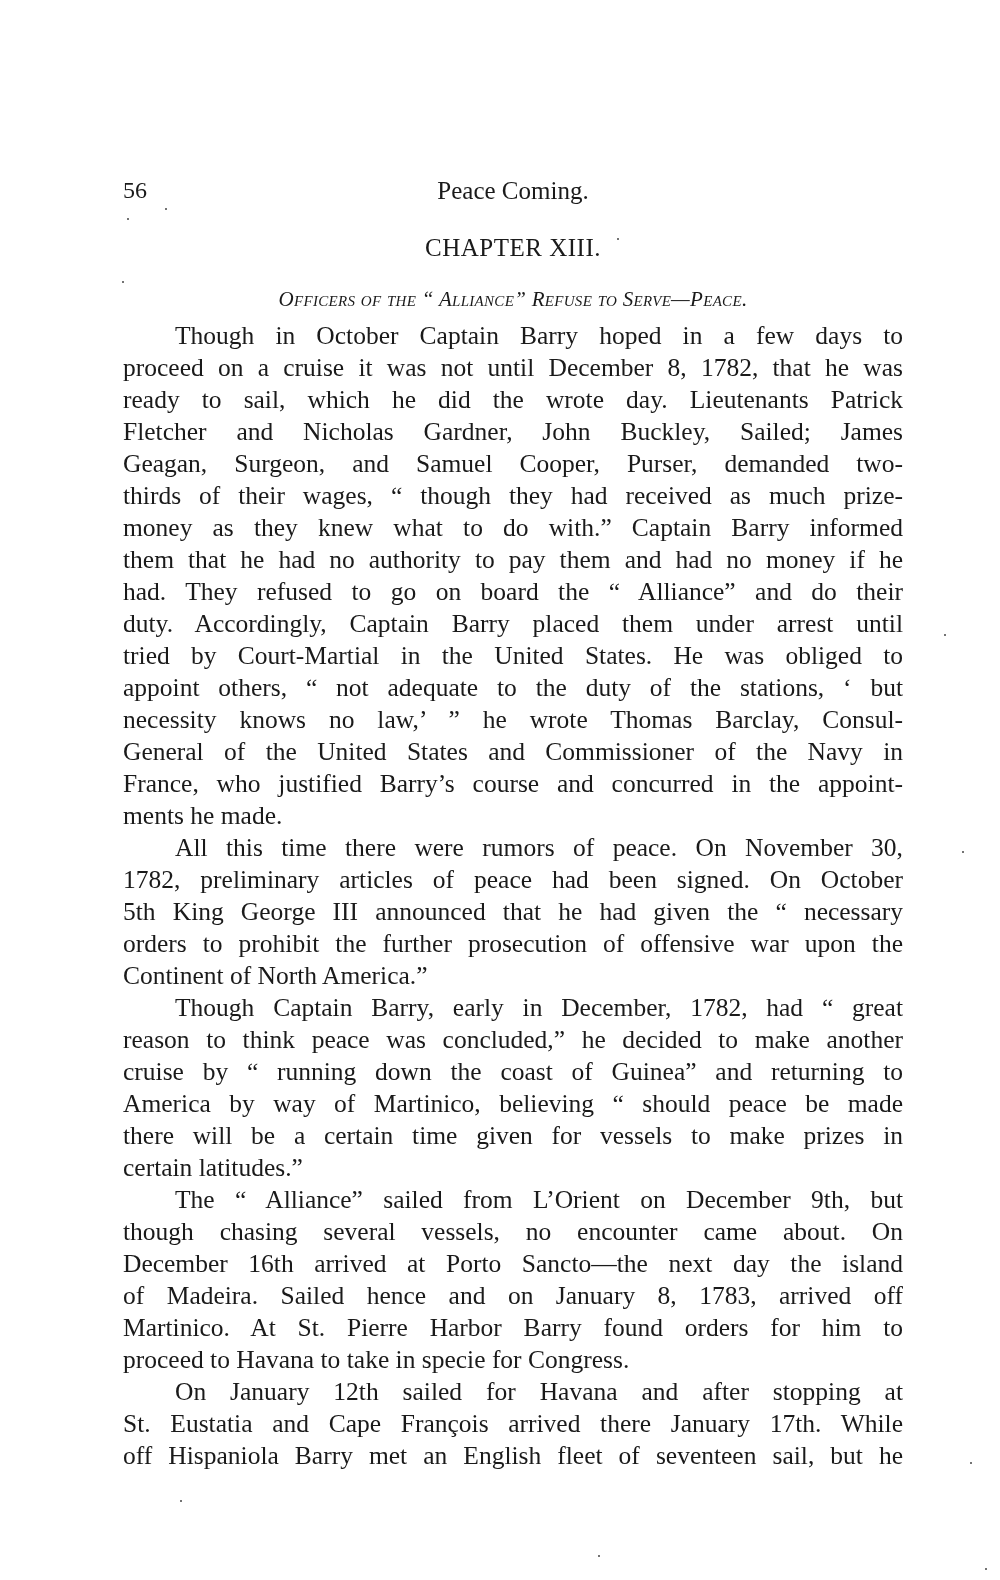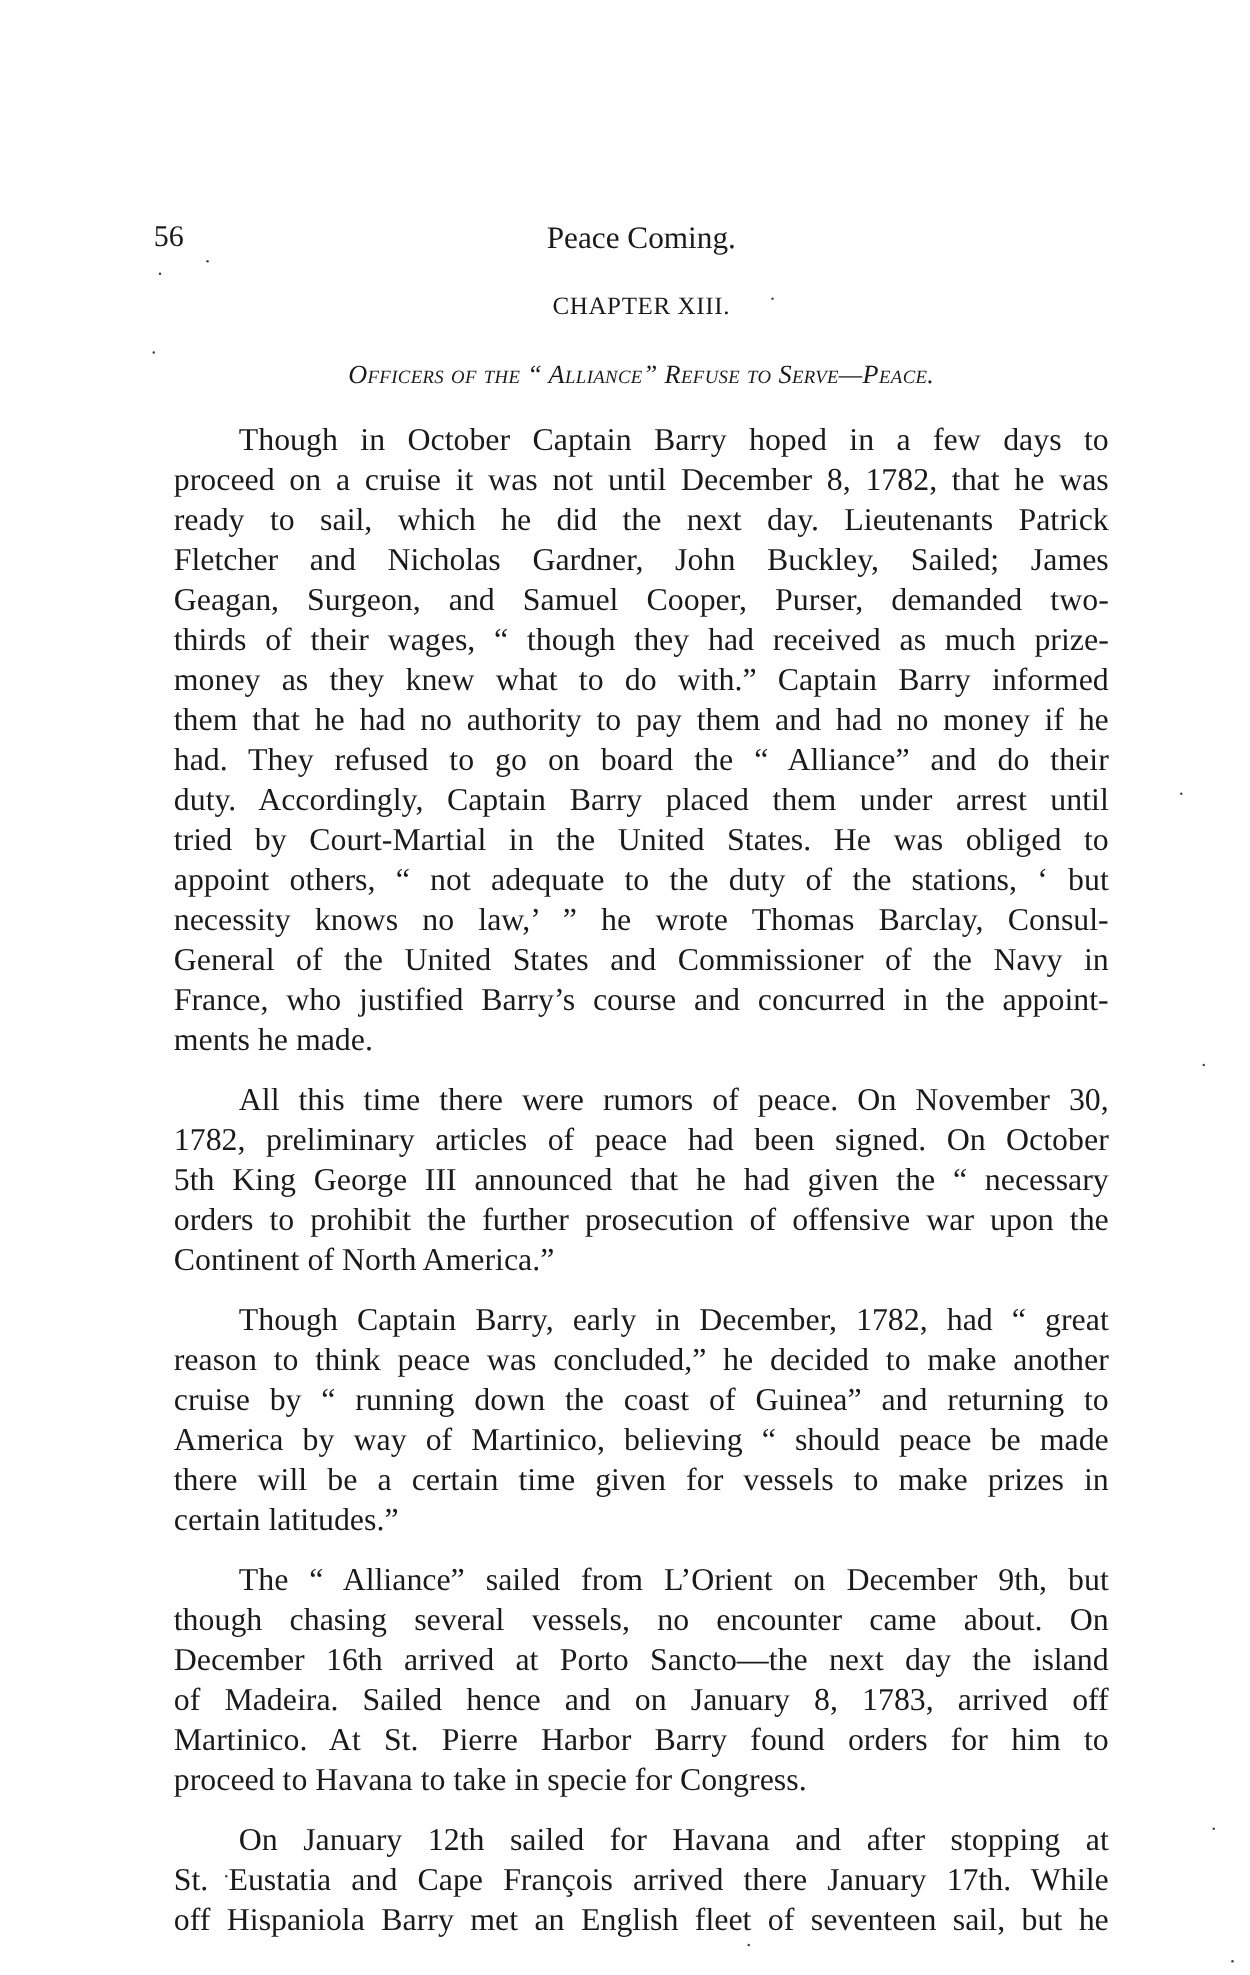--- a/index.html
+++ b/index.html
@@ -44,21 +44,21 @@
       top: 0;
       text-align: center;
       font-size: 25px;
     }
     .chapter-heading {
       position: absolute;
       top: 234px;
       left: 123px;
       width: 780px;
       text-align: center;
-      font-size: 20px;
+      font-size: 25px;
       letter-spacing: 0.5px;
     }
     .chapter-subtitle {
       position: absolute;
       top: 287px;
       left: 123px;
       width: 780px;
       text-align: center;
       font-size: 21px;
       font-variant: small-caps;
@@ -82,21 +82,21 @@
       overflow: visible;
     }
     .line.last {
       text-align-last: left;
     }
     .line.indent {
       padding-left: 52px;
     }
     .paragraph {
       display: block;
-      margin: 16px;
+      margin: 0;
     }
     .speck {
       position: absolute;
       width: 2px;
       height: 2px;
       background: #444;
       border-radius: 1px;
     }
   </style>
 </head>
@@ -109,21 +109,21 @@
     <span class="running-title">Peace Coming.</span>
   </div>
 
   <div class="chapter-heading">CHAPTER XIII.</div>
   <div class="chapter-subtitle">Officers of the “ Alliance” Refuse to Serve—Peace.</div>
 
   <div class="body-text" id="body-text">
       <div class="paragraph">
         <span class="line indent">Though in October Captain Barry hoped in a few days to</span>
         <span class="line">proceed on a cruise it was not until December 8, 1782, that he was</span>
-        <span class="line">ready to sail, which he did the next day. Lieutenants Patrick</span>
+        <span class="line">ready to sail, which he did the wrote day. Lieutenants Patrick</span>
         <span class="line">Fletcher and Nicholas Gardner, John Buckley, Sailed; James</span>
         <span class="line">Geagan, Surgeon, and Samuel Cooper, Purser, demanded two-</span>
         <span class="line">thirds of their wages, “ though they had received as much prize-</span>
         <span class="line">money as they knew what to do with.” Captain Barry informed</span>
         <span class="line">them that he had no authority to pay them and had no money if he</span>
         <span class="line">had. They refused to go on board the “ Alliance” and do their</span>
         <span class="line">duty. Accordingly, Captain Barry placed them under arrest until</span>
         <span class="line">tried by Court-Martial in the United States. He was obliged to</span>
         <span class="line">appoint others, “ not adequate to the duty of the stations, ‘ but</span>
         <span class="line">necessity knows no law,’ ” he wrote Thomas Barclay, Consul-</span>

